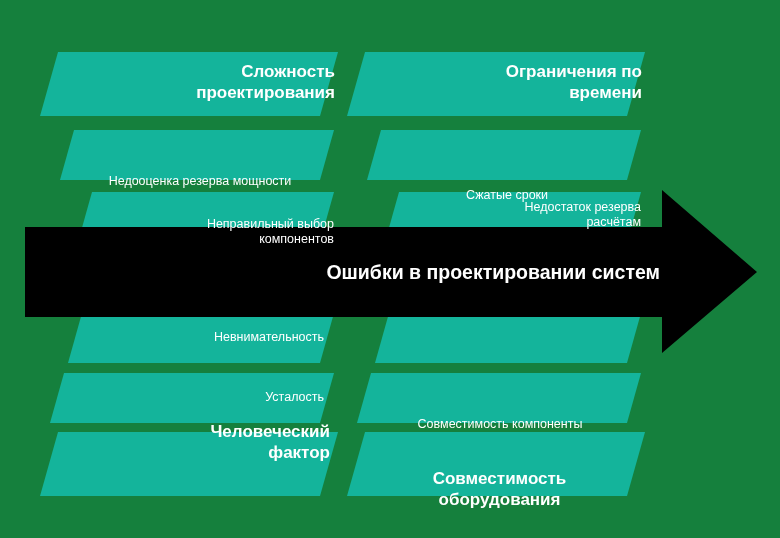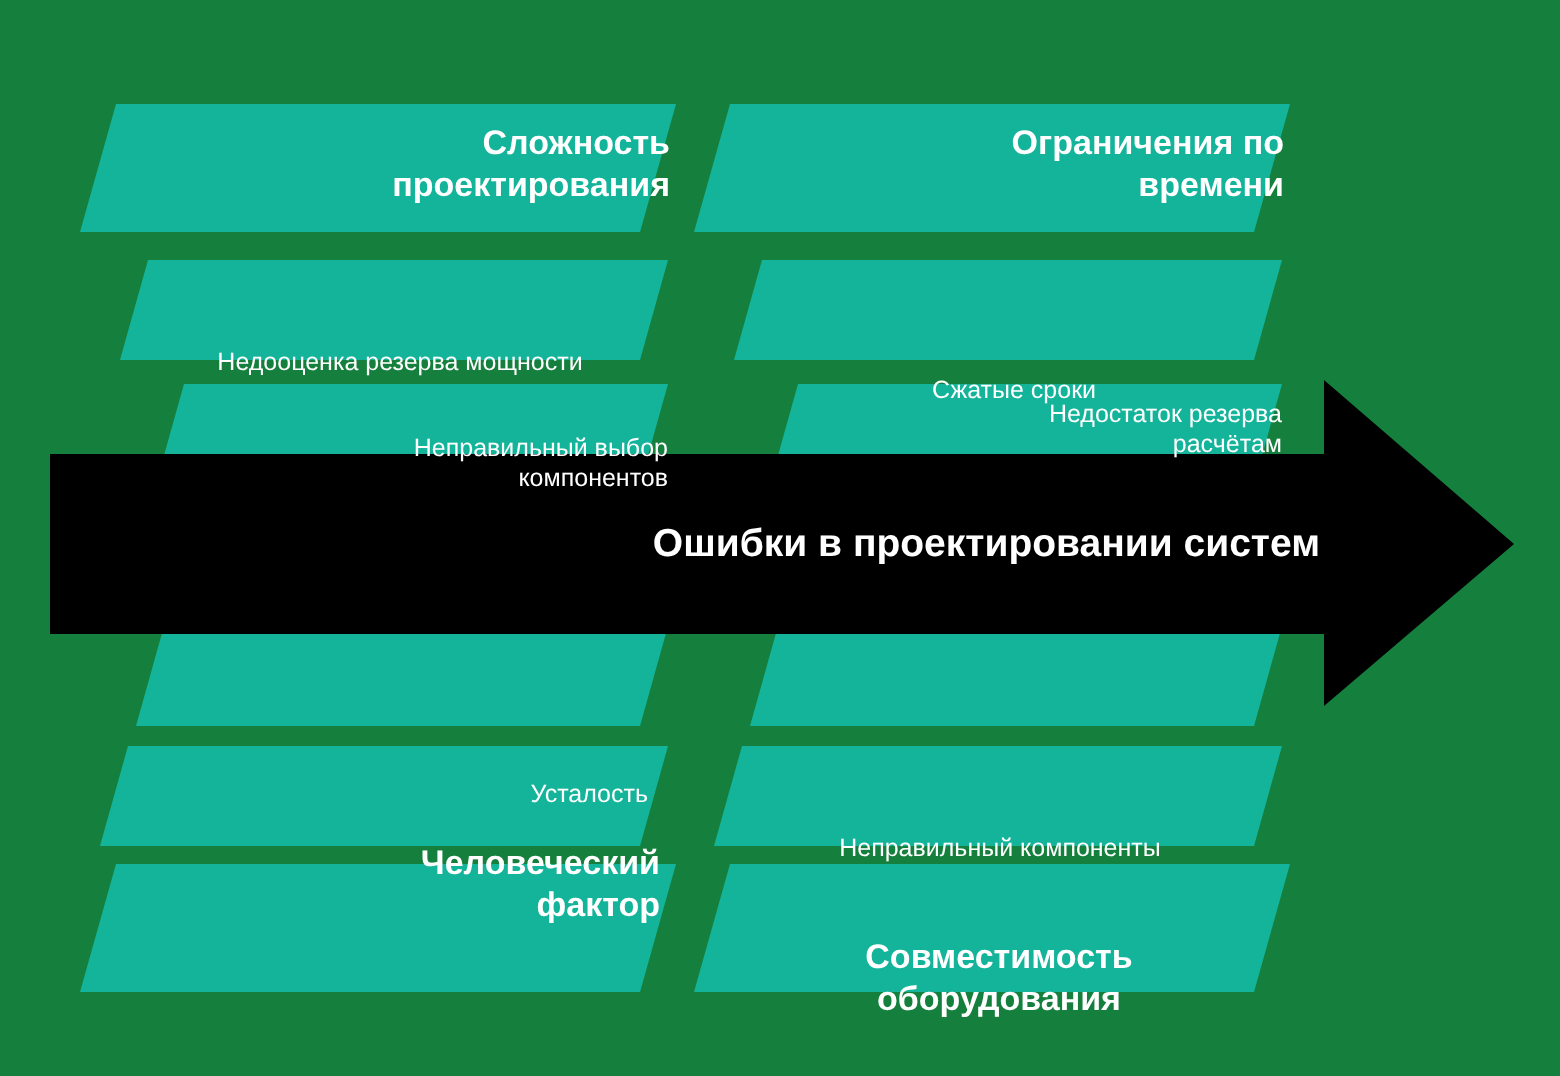--- a/index.html
+++ b/index.html
@@ -87,23 +87,24 @@
   <div class="bar-label lbl-sub align-center" style="left:70px; top:147px; width:260px;">Недооценка резерва мощности</div>
   <div class="bar-label lbl-sub align-right" style="left:90px; top:200px; width:244px;margin-top:17px;">Неправильный выбор
 компонентов</div>
 
   <div class="bar-label lbl-cat align-right" style="left:367px; top:62px; width:275px;text-align:right;">Ограничения по
 времени</div>
   <div class="bar-label lbl-sub align-center" style="left:377px; top:161px; width:260px;">Сжатые сроки</div>
   <div class="bar-label lbl-sub align-right" style="left:397px; top:200px; width:244px;">Недостаток резерва
 расчётам</div>
 
+  <div class="bar-label lbl-sub align-right" style="left:80px; top:330px; width:244px;">Невнимательность</div>
   <div class="bar-label lbl-sub align-right" style="left:62px; top:390px; width:262px;">Усталость</div>
   <div class="bar-label lbl-cat align-right" style="left:55px; top:422px; width:275px;">Человеческий
 фактор</div>
 
-  <div class="bar-label lbl-sub align-center" style="left:369px; top:390px; width:262px;">Неправильный компоненты</div>
+  <div class="bar-label lbl-sub align-center" style="left:369px; top:390px; width:262px;">Совместимость компоненты</div>
   <div class="bar-label lbl-cat align-center" style="left:362px; top:442px; width:275px;">Совместимость
 оборудования</div>
 
   <div class="spine-label" style="left:140px; top:261px; width:520px;">Ошибки в проектировании систем</div>
 
 </div>
 
 </body></html>

